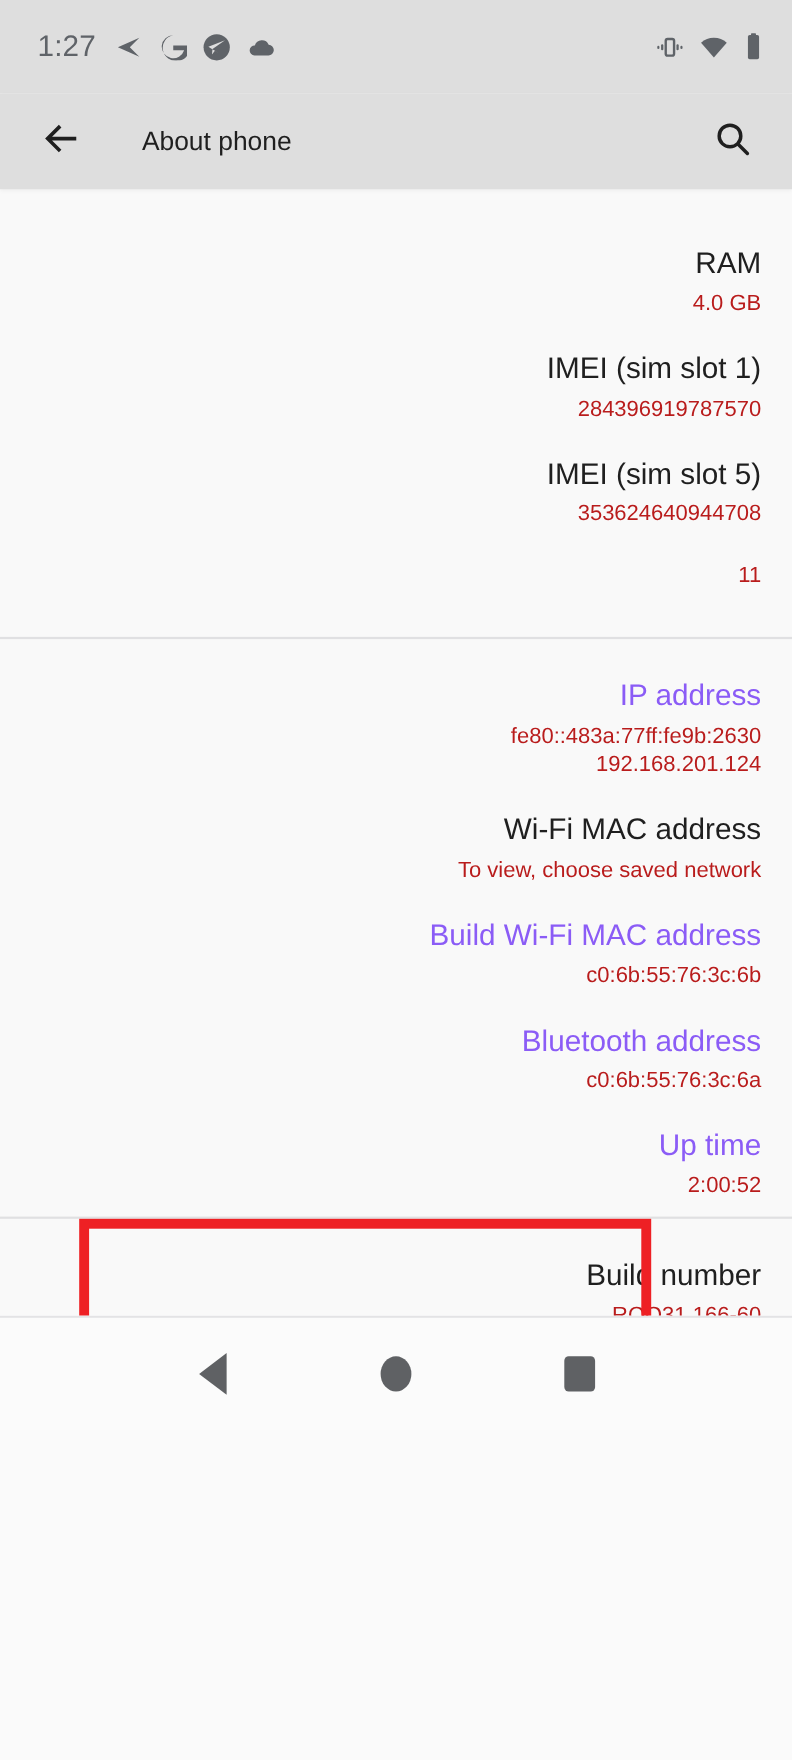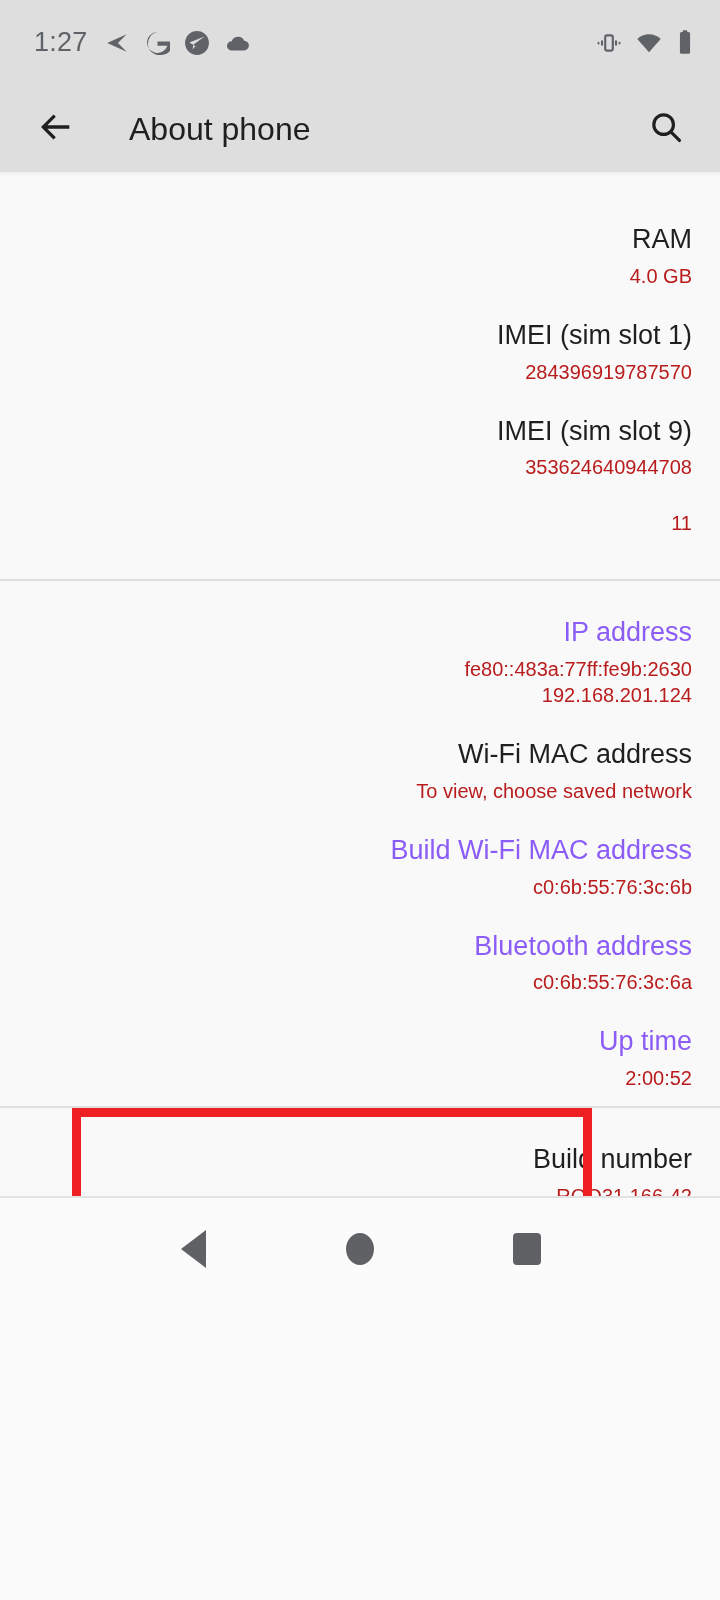--- a/index.html
+++ b/index.html
@@ -60,21 +60,21 @@
     flex: 0 0 auto;
     box-shadow: 0 2px 4px rgba(0,0,0,0.05);
     z-index: 2;
   }
   .back-btn {
     width: 56px; height: 56px;
     display: flex; align-items: center; justify-content: center;
     cursor: pointer;
   }
   .app-title {
-    font-size: 32px;
+    font-size: 24px;
     color: #1f1f1f;
     margin-left: 45px;
     line-height: 1;
     white-space: nowrap;
   }
   .search-btn {
     margin-left: auto;
     width: 56px; height: 56px;
     display: flex; align-items: center; justify-content: center;
     cursor: pointer;
@@ -251,21 +251,21 @@
       <div class="row-title">RAM</div>
       <div class="row-value">4.0 GB</div>
     </div>
 
     <div class="row">
       <div class="row-title">IMEI (sim slot 1)</div>
       <div class="row-value">284396919787570</div>
     </div>
 
     <div class="row">
-      <div class="row-title">IMEI (sim slot 9)</div>
+      <div class="row-title">IMEI (sim slot 5)</div>
       <div class="row-value">353624640944708</div>
     </div>
 
     <div class="row">
       <div class="row-value">11</div>
     </div>
 
     <div class="divider"></div>
     <div class="spacer-top"></div>
 
@@ -294,21 +294,21 @@
       <div class="row-title">Up time</div>
       <div class="row-value">2:00:52</div>
     </div>
 
     <div class="divider"></div>
 
     <div class="highlight-wrap">
       <div class="highlight-box"></div>
       <div class="row" style="padding-top:35px;padding-bottom:22px;">
         <div class="row-title">Build number</div>
-        <div class="row-value">ROQ31.166-42</div>
+        <div class="row-value">ROQ31.166-60</div>
       </div>
     </div>
 
   </div>
 
   <div class="nav-bar">
     <div class="nav-btn">
       <span class="nav-back"></span>
     </div>
     <div class="nav-btn">

